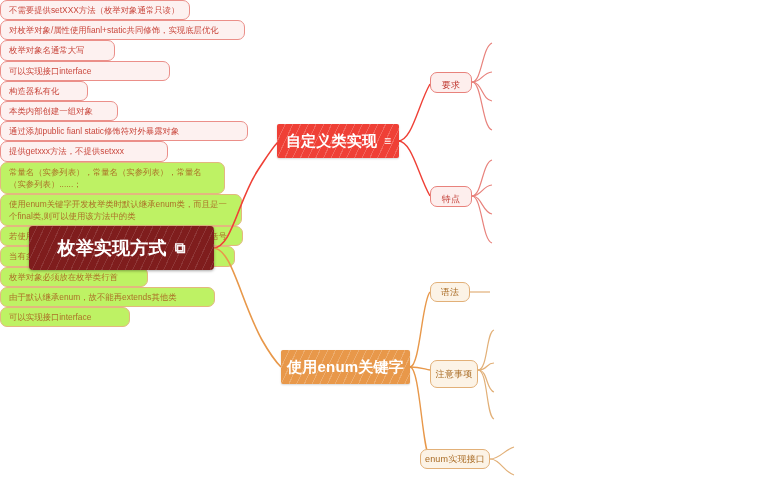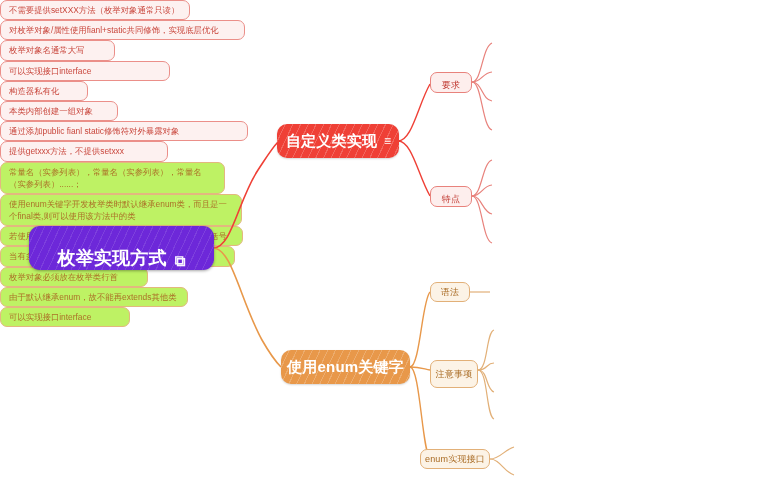--- a/index.html
+++ b/index.html
@@ -15,49 +15,48 @@
   .node {
     position: absolute;
     display: flex; align-items: center; justify-content: center;
     white-space: nowrap;
     border-radius: 9px;
     letter-spacing: 0.2px;
   }
 
   
   .root {
-    background: #6d28d9;
+    background: #7f1d1d;
     color: #ffffff;
     font-size: 18px;
     font-weight: bold;
-    border-radius: 11px;
+    border-radius: 4px;
     padding: 0 14px;
     gap: 8px;
     box-shadow: 0 1px 3px rgba(0,0,0,.35);
     overflow: hidden;
-    align-items: flex-end;
   }
   .root .hatch {
     position: absolute; inset: 0;
     background: repeating-linear-gradient(115deg,
         rgba(255,255,255,0.11) 0px, rgba(255,255,255,0.11) 1px,
         rgba(255,255,255,0) 1px, rgba(255,255,255,0) 7px);
     pointer-events: none;
   }
   .root .label, .root .rooticon { position: relative; z-index: 2; }
   .rooticon { font-size: 15px; opacity: .95; }
 
   
   .branch {
     color: #fff;
     font-size: 15px;
     font-weight: bold;
     padding: 0 13px;
     gap: 7px;
-    border-radius: 10px;
+    border-radius: 2px;
     overflow: hidden;
     box-shadow: 0 1px 2px rgba(0,0,0,.16);
   }
   .branch .hatch {
     position: absolute; inset: 0;
     background: repeating-linear-gradient(115deg,
         rgba(255,255,255,0.20) 0px, rgba(255,255,255,0.20) 1px,
         rgba(255,255,255,0) 1px, rgba(255,255,255,0) 7px);
     pointer-events: none;
   }
@@ -203,20 +202,20 @@
     <span>当有多个枚举对象时使用，间隔，最后有一个分号结尾</span>
   </div>
   <div class="leaf leaf-orange" style="left:494px; top:410px; width:148px;">
     <span>枚举对象必须放在枚举类行首</span>
   </div>
 
   <div class="node cat cat-orange" style="left:420px; top:449px; width:70px; height:20px;">
     <span>enum实现接口</span>
   </div>
 
-  <div class="leaf leaf-orange" style="left:514px; top:437px; width:188px;">
+  <div class="leaf leaf-orange" style="left:514px; top:437px; width:215px;">
     <span>由于默认继承enum，故不能再extends其他类</span>
   </div>
   <div class="leaf leaf-orange" style="left:514px; top:465px; width:130px;">
     <span>可以实现接口interface</span>
   </div>
 
 </div>
 
 </body></html>

